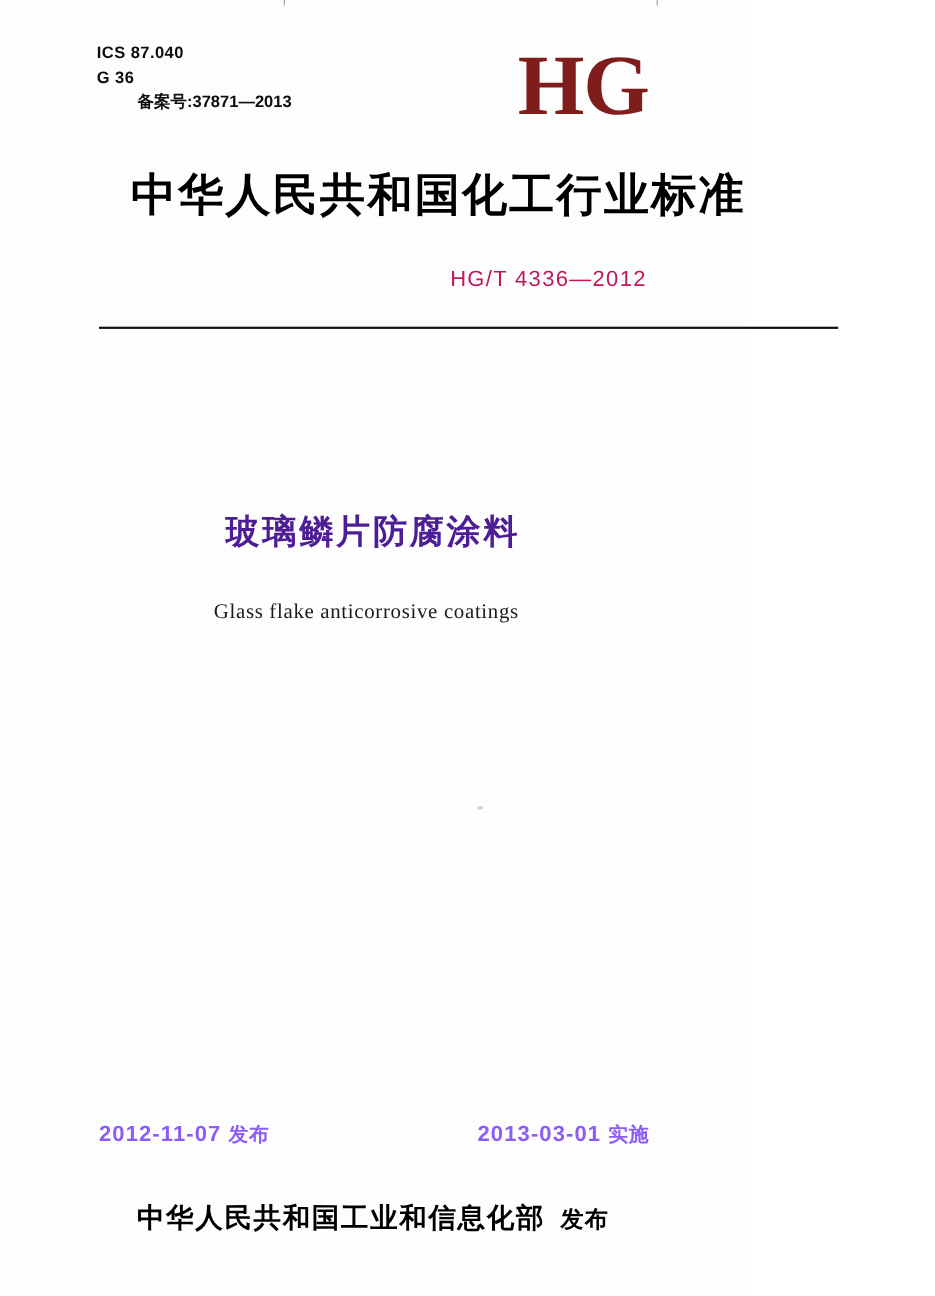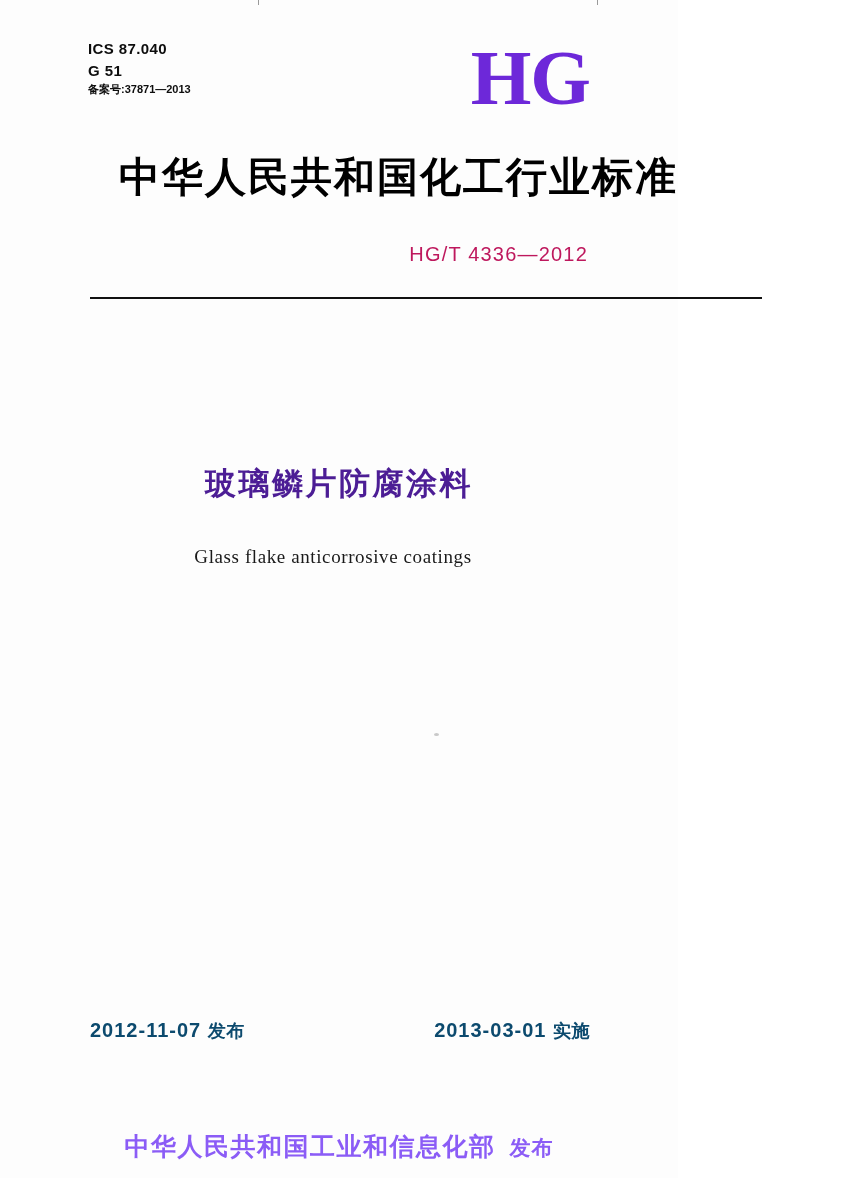--- a/index.html
+++ b/index.html
@@ -44,34 +44,35 @@
     font-weight: bold;
     line-height: 1.45;
     letter-spacing: 0.4px;
   }
   .ics-line {
     font-size: 15px;
     color: #0d0d0d;
     white-space: nowrap;
   }
   .ics-line.small {
-    font-size: 11px;
+    font-size: 15px;
     letter-spacing: 0px;
+    margin-left: 37px;
   }
 
   .hg-logo {
     position: absolute;
     right: 88px;
     top: 42px;
     font-family: "Liberation Serif", serif;
     font-weight: bold;
     font-size: 78px;
     line-height: 0.92;
     letter-spacing: -1px;
-    color: #6d28d9;
+    color: #7f1d1d;
   }
 
   .main-title {
     position: absolute;
     left: 0;
     right: 0;
     top: 150px;
     text-align: right;
     font-family: "DejaVu Sans", sans-serif;
     font-weight: bold;
@@ -142,60 +143,59 @@
     top: 1019px;
     display: flex;
     justify-content: space-between;
     align-items: baseline;
   }
   .date-item {
     font-family: "Liberation Sans", sans-serif;
     font-weight: bold;
     font-size: 20px;
     letter-spacing: 1px;
-    color: #0c4a6e;
+    color: #8b5cf6;
     white-space: nowrap;
   }
   .date-item .cn {
     font-family: "DejaVu Sans", sans-serif;
     font-size: 18px;
     letter-spacing: 0.5px;
   }
 
   .publisher {
     position: absolute;
     left: 0;
     right: 0;
     top: 1090px;
     text-align: center;
     font-family: "DejaVu Sans", sans-serif;
     font-weight: bold;
     font-size: 25px;
     letter-spacing: 1.5px;
-    color: #8b5cf6;
+    color: #000000;
     white-space: nowrap;
-    margin-top: 40px;
   }
   .publisher .pub-verb {
     font-size: 21px;
     margin-left: 14px;
     letter-spacing: 1px;
   }
 </style>
 </head>
 <body>
 
 <div class="page">
 
   <div class="scan-mark m1"></div>
   <div class="scan-mark m2"></div>
 
   <div class="ics-block">
     <div class="ics-line">ICS 87.040</div>
-    <div class="ics-line">G 51</div>
+    <div class="ics-line">G 36</div>
     <div class="ics-line small">备案号:37871—2013</div>
   </div>
 
   <div class="hg-logo">HG</div>
 
   <div class="main-title">中华人民共和国化工行业标准</div>
 
   <div class="std-number">HG/T 4336—2012</div>
 
   <div class="rule"></div>

